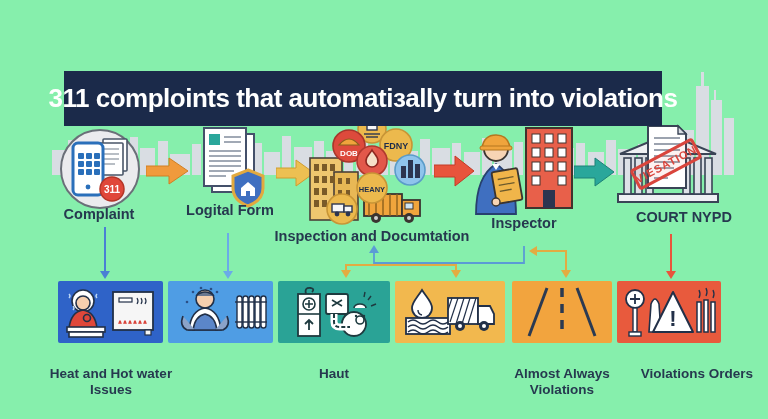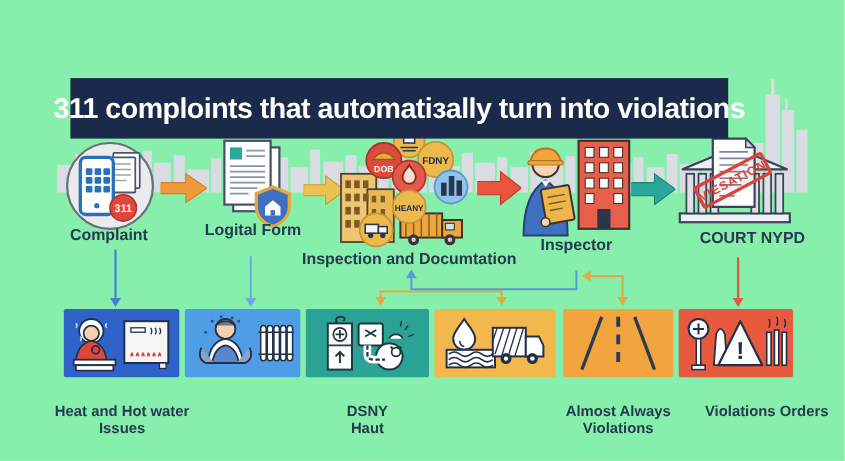--- a/index.html
+++ b/index.html
@@ -451,21 +451,20 @@
           <path d="M92,12 q2,-4 0,-8"></path>
       </g>
     </svg>
   </div>
 
   <div class="vlabel" style="left:36px;">
     <div>Heat and Hot water</div>
     <div>Issues</div>
   </div>
   <div class="vlabel" style="left:259px;">
-    <div>DSNY</div>
     <div>Haut</div>
   </div>
   <div class="vlabel" style="left:487px;">
     <div>Almost Always</div>
     <div>Violations</div>
   </div>
   <div class="vlabel" style="left:594px;padding-left:28px;">
     <div>Violations Orders</div>
   </div>
 

